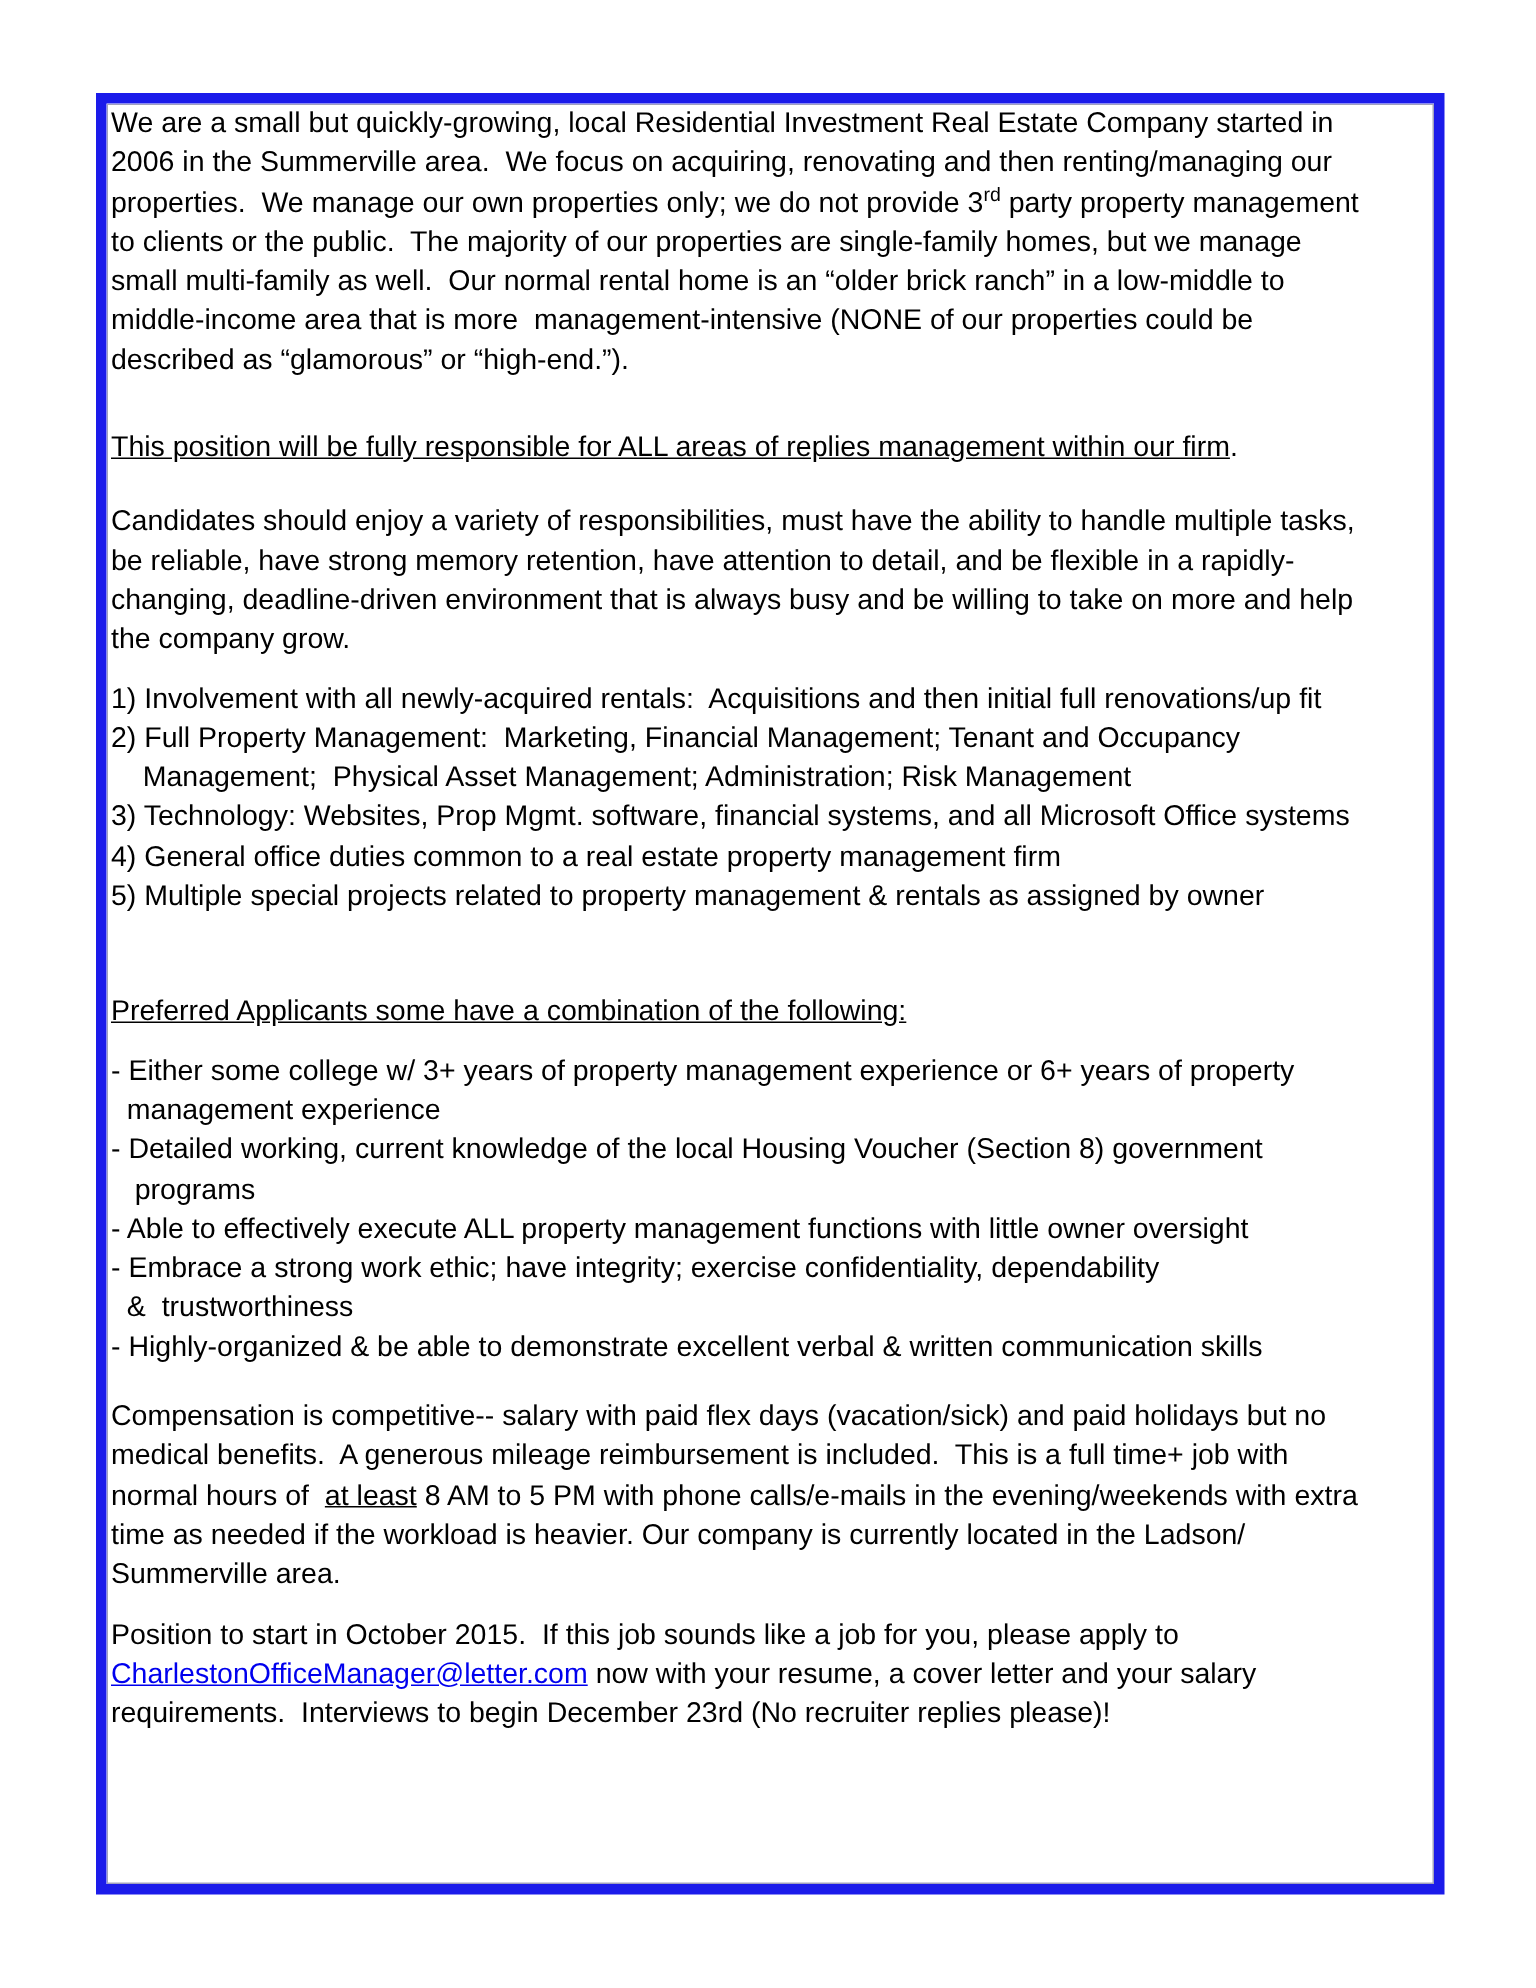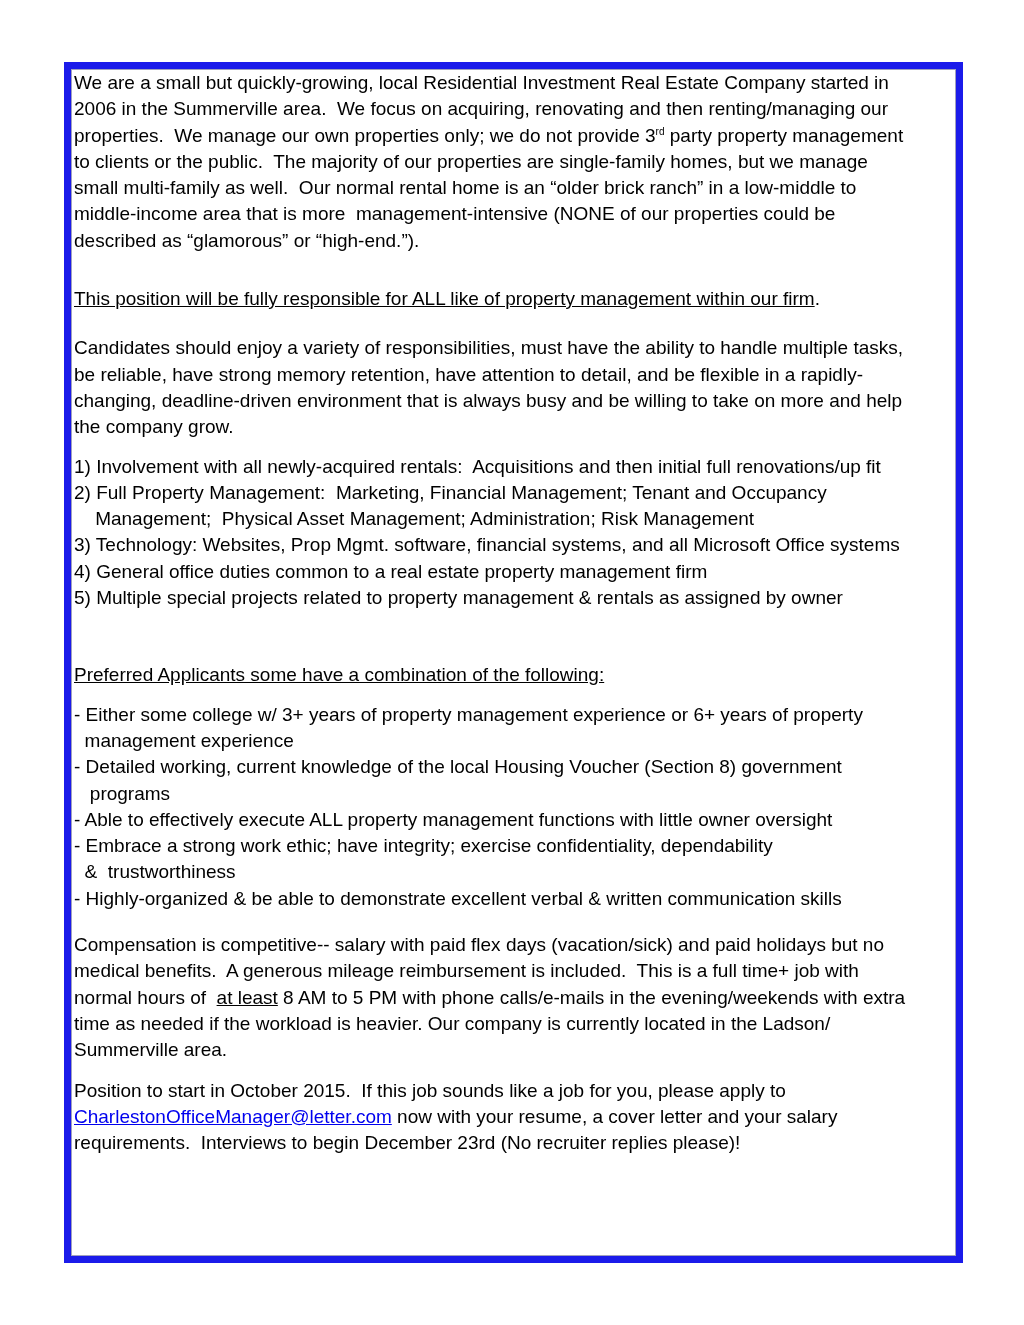--- a/index.html
+++ b/index.html
@@ -29,21 +29,21 @@
   }
   .doc-box p {
     margin: 0;
     white-space: pre-wrap;
     font-size: 19px;
     line-height: 26.3px;
     color: var(--text-color, #000000);
   }
   .u { text-decoration: underline; }
   sup.ord {
-    font-size: 10px;
+    font-size: 13px;
     vertical-align: super;
     line-height: 0;
   }
   .email {
     color: var(--link-color, #0000ee);
     text-decoration: underline;
     cursor: pointer;
   }
   
   .p-resp        { margin-top: 32px !important; }
@@ -61,21 +61,21 @@
 <div class="doc-box">
 
   <p><span>We are a small but quickly-growing, local Residential Investment Real Estate Company started in
 2006 in the Summerville area.  We focus on acquiring, renovating and then renting/managing our
 properties.  We manage our own properties only; we do not provide 3</span><sup class="ord">rd</sup><span> party property management
 to clients or the public.  The majority of our properties are single-family homes, but we manage
 small multi-family as well.  Our normal rental home is an “older brick ranch” in a low-middle to
 middle-income area that is more  management-intensive (NONE of our properties could be
 described as “glamorous” or “high-end.”).</span></p>
 
-  <p class="p-resp"><span class="u">This position will be fully responsible for ALL like of property management within our firm</span><span>.</span></p>
+  <p class="p-resp"><span class="u">This position will be fully responsible for ALL areas of replies management within our firm</span><span>.</span></p>
 
   <p class="p-candidates">Candidates should enjoy a variety of responsibilities, must have the ability to handle multiple tasks,
 be reliable, have strong memory retention, have attention to detail, and be flexible in a rapidly-
 changing, deadline-driven environment that is always busy and be willing to take on more and help
 the company grow.</p>
 
 
   <p class="p-duties-list">1) Involvement with all newly-acquired rentals:  Acquisitions and then initial full renovations/up fit
 2) Full Property Management:  Marketing, Financial Management; Tenant and Occupancy
     Management;  Physical Asset Management; Administration; Risk Management

